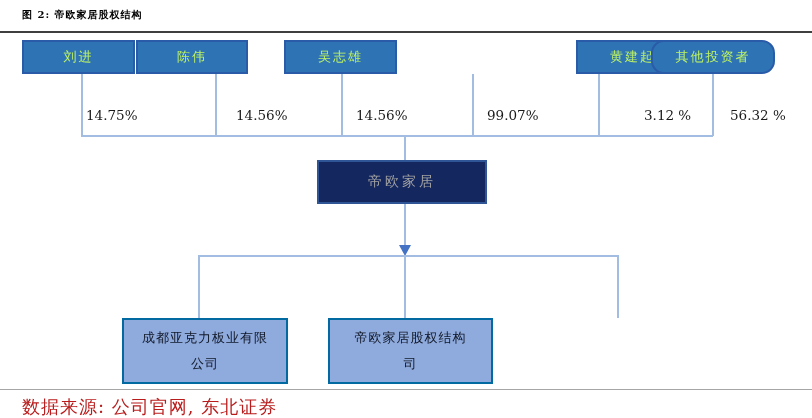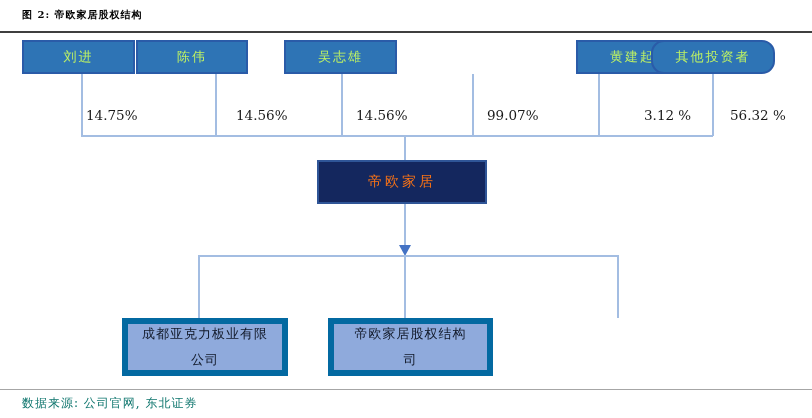--- a/index.html
+++ b/index.html
@@ -23,25 +23,25 @@
     text-align:center;
   }
   .node-top{
     top:40px;height:34px;
     background:#2e74b5;border:2px solid #2a5ba8;
     color:#bef264;font-size:13px;letter-spacing:2px;
   }
   .node-company{
     left:317px;top:160px;width:170px;height:44px;
     background:#14275e;border:2px solid #2f5597;
-    color:#f97316;font-size:14px;letter-spacing:3px;font-weight:500;
+    color:#a3a3a3;font-size:14px;letter-spacing:3px;font-weight:500;
   }
   .node-sub{
-    top:318px;height:58px;
-    background:#8faadc;border:6px solid #0369a1;
+    top:318px;height:66px;
+    background:#8faadc;border:2px solid #0369a1;
     color:#101828;font-size:13px;line-height:26px;letter-spacing:1px;
     white-space:pre-line;
   }
   .vline,.hline{position:absolute;background:#a3bde2;}
   .vline{width:1.5px;}
   .hline{height:1.5px;}
   .pct{
     position:absolute;top:107px;
     font-family:"DejaVu Serif","Liberation Serif",serif;
     font-size:13.5px;color:#1a1a1a;white-space:nowrap;
@@ -50,21 +50,21 @@
     position:absolute;left:399px;top:245px;
     width:0;height:0;
     border-left:6px solid transparent;
     border-right:6px solid transparent;
     border-top:11px solid #4472c4;
   }
   .footer-rule{position:absolute;left:0;top:389px;width:812px;height:1px;background:#a6a6a6;}
   .footer{
     position:absolute;left:22px;top:395px;
     font-family:"DejaVu Serif","Liberation Serif",serif;
-    font-size:12px;color:#0f766e;letter-spacing:1px;white-space:nowrap;
+    font-size:18px;color:#b91c1c;letter-spacing:1px;white-space:nowrap;
   }
 </style>
 </head>
 <body>
 
 <div class="canvas">
 
   <div class="title">图 2: 帝欧家居股权结构</div>
   <div class="title-rule"></div>
 

